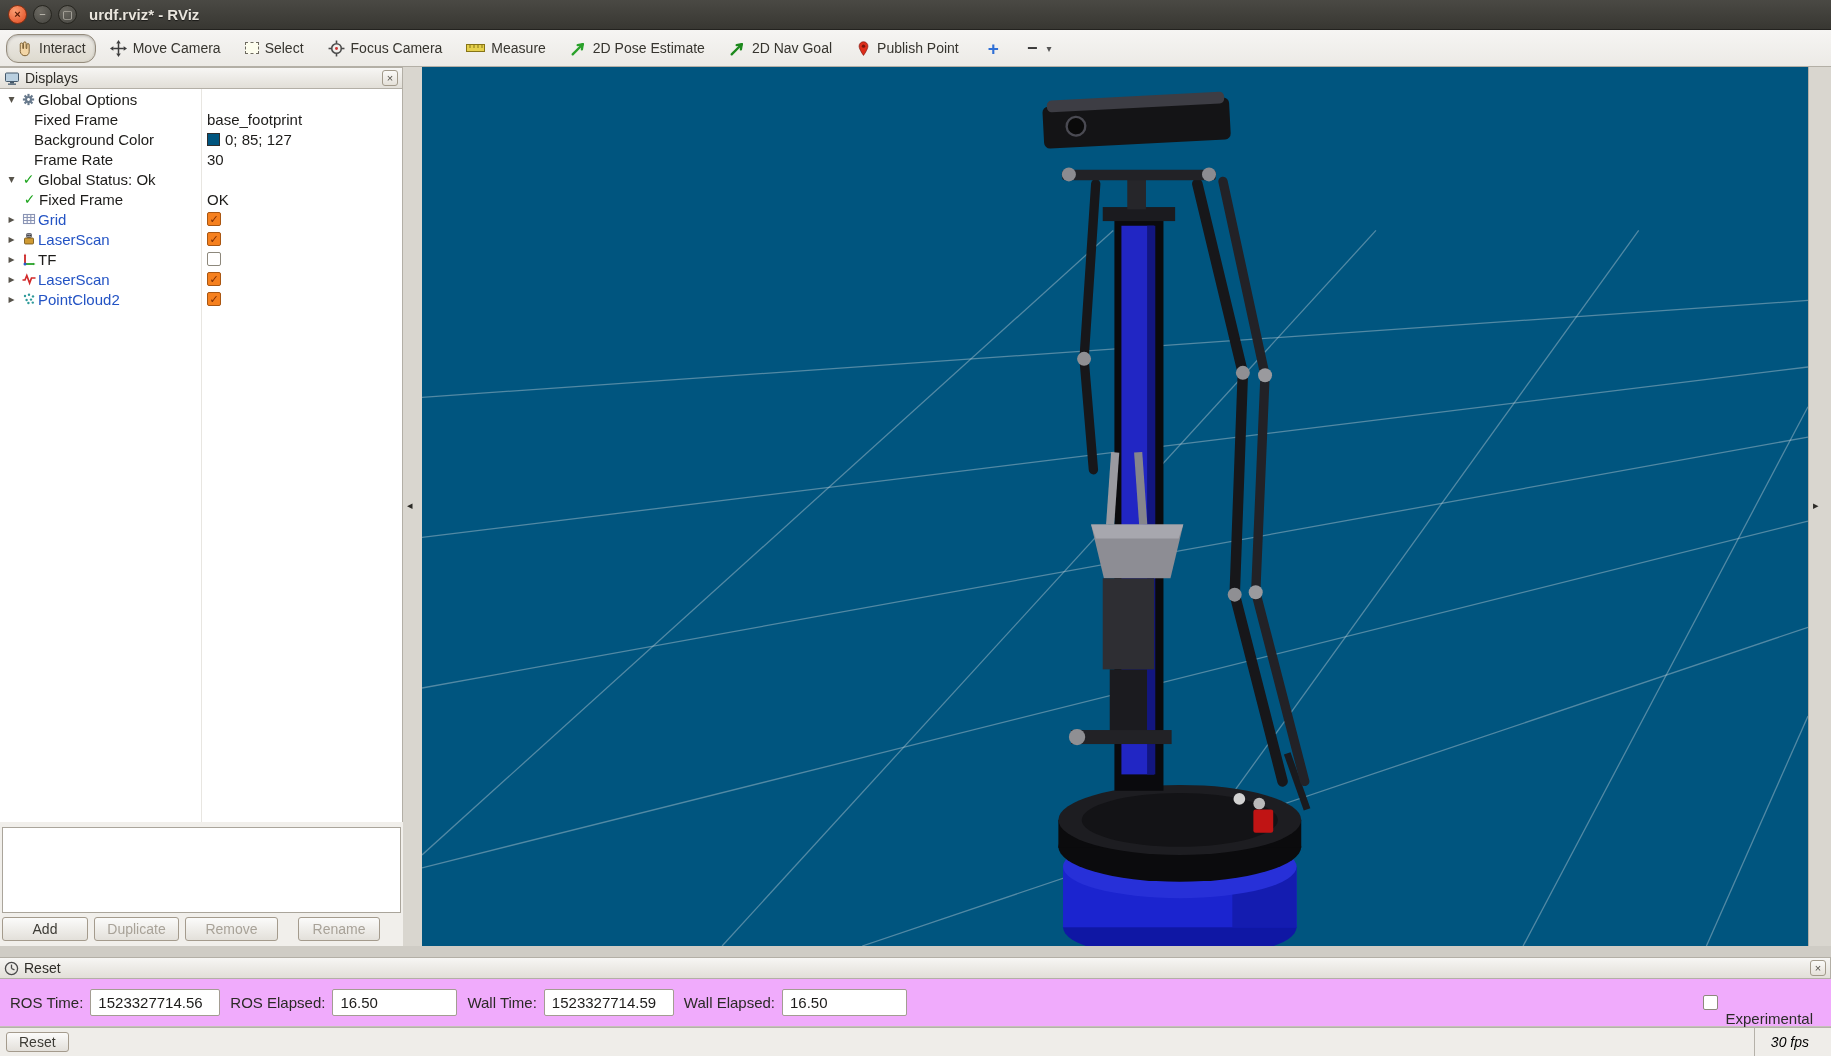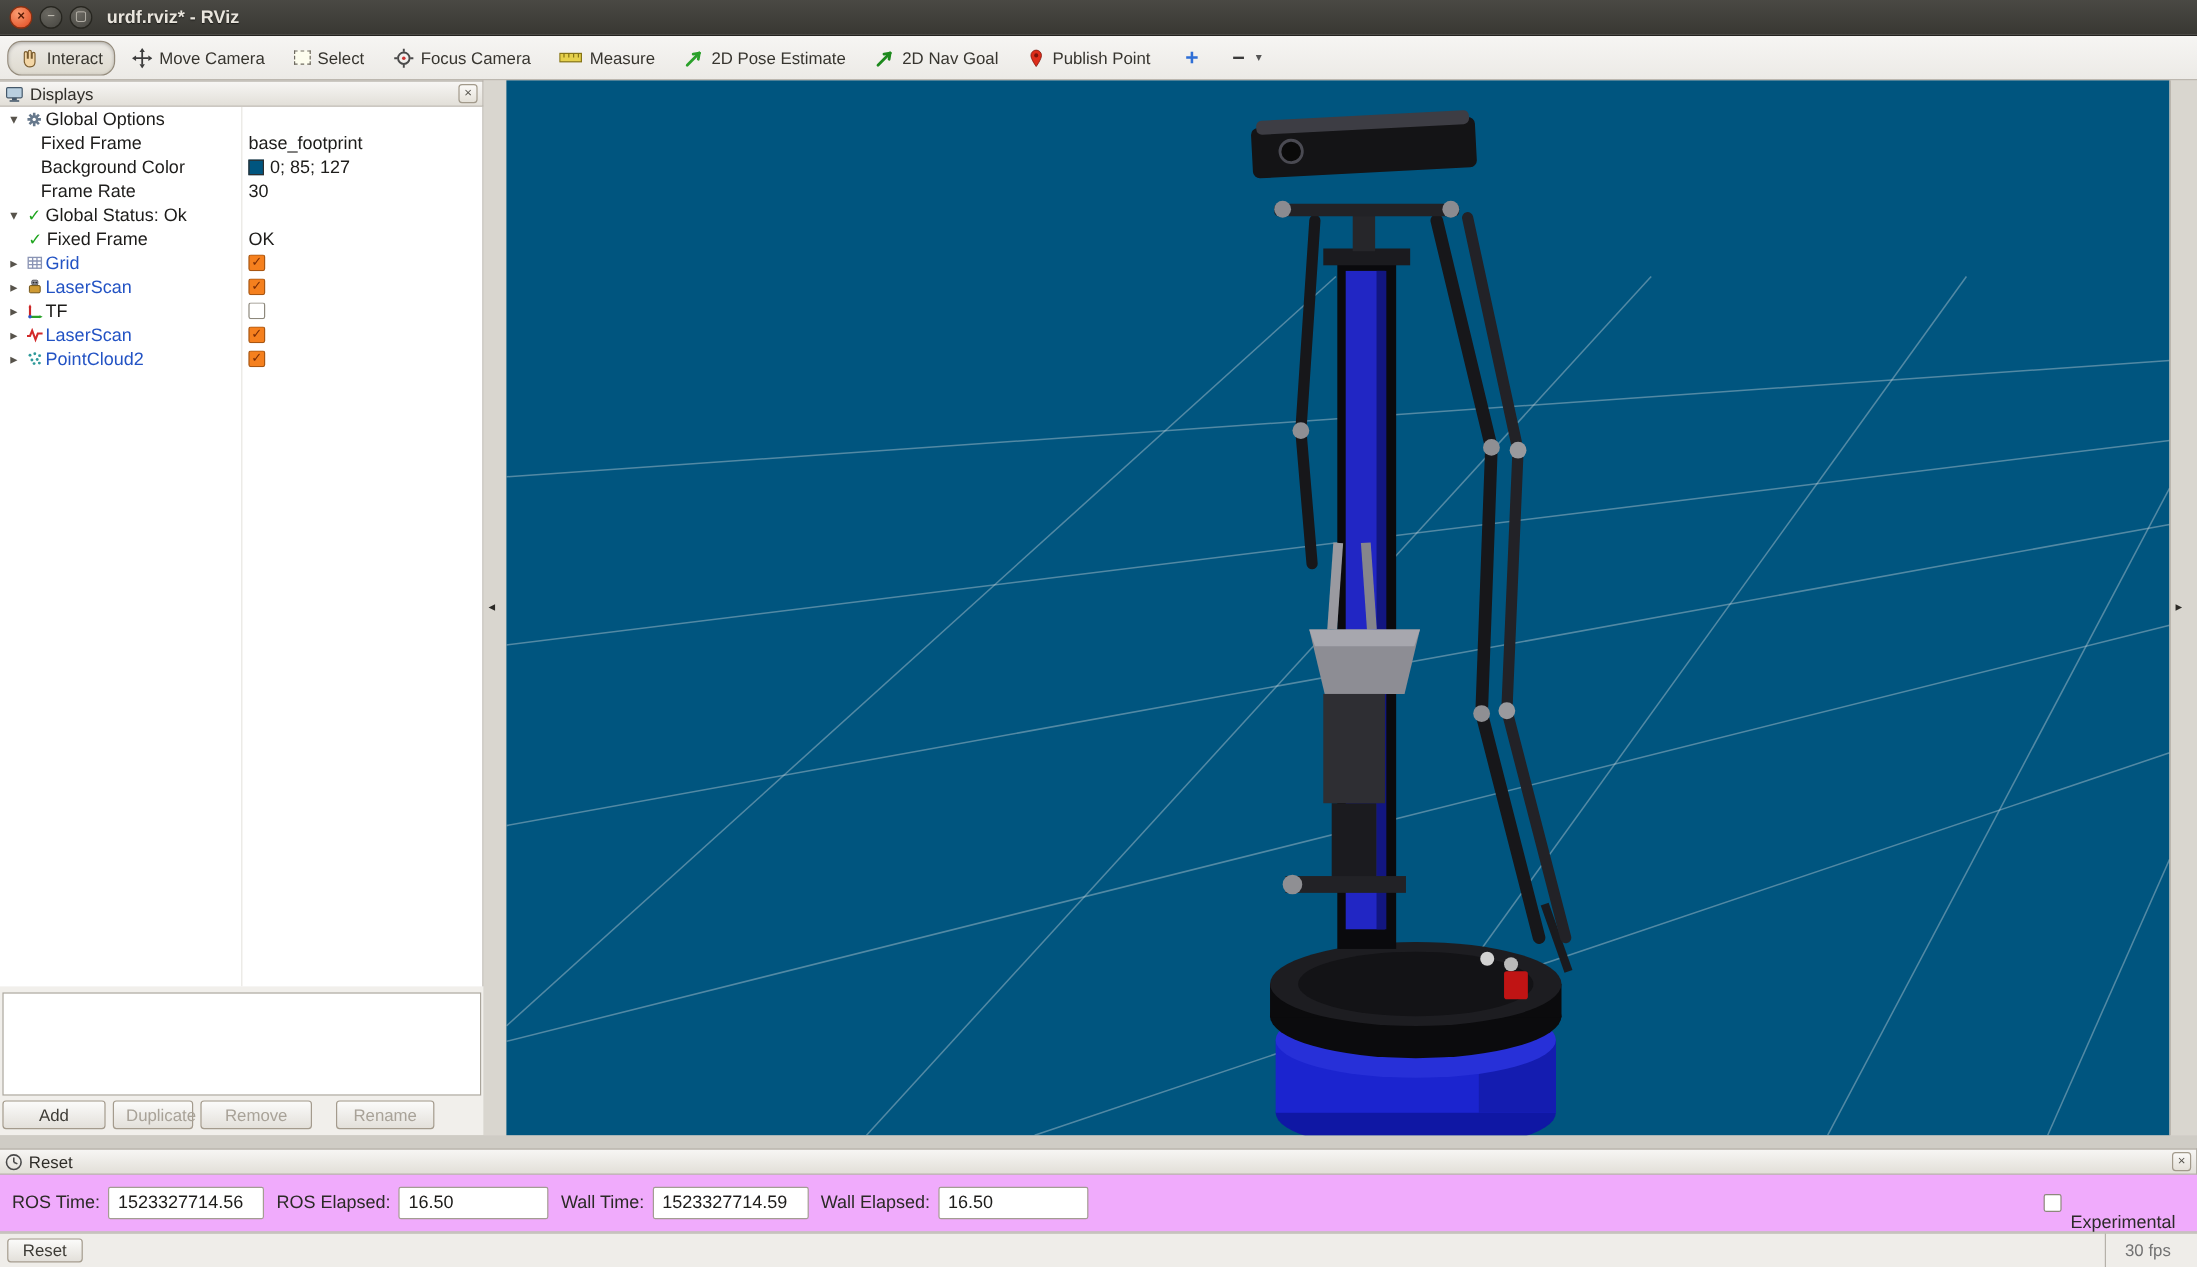--- a/index.html
+++ b/index.html
@@ -56,21 +56,21 @@
   .cb { width:14px; height:14px; border:1px solid #8d887c; background:#fff; border-radius:2px;
         display:flex; align-items:center; justify-content:center; }
   .cb .chk { display:none; color:#7c2d05; font-size:11px; font-weight:bold; line-height:1; }
   .cb.checked { background:#f5801e; border-color:#a85612; }
   .cb.checked .chk { display:block; }
 
   .descbox { height:86px; margin:5px 2px 3px 2px; background:#ffffff; border:1px solid #aaa59b; flex:0 0 auto; }
   .btnrow { height:30px; display:flex; align-items:center; gap:6px; padding:0 2px 4px 2px; flex:0 0 auto; }
   .pbtn { height:24px; background:linear-gradient(#fbfbfa,#e3e0da); border:1px solid #a49b8d; border-radius:3px;
           font-family:inherit; font-size:14px; color:#3d3b35; padding:0 10px; cursor:default; }
-  .pbtn.w1{ width:86px; } .pbtn.w2{ width:67px; } .pbtn.w3{ width:93px; } .pbtn.w4{ width:82px; margin-left:14px; }
+  .pbtn.w1{ width:86px; } .pbtn.w2{ width:85px; } .pbtn.w3{ width:93px; } .pbtn.w4{ width:82px; margin-left:14px; }
   .pbtn.disabled { color:#a8a298; }
 
   .vsplit { width:19px; flex:0 0 auto; background:#d9d6cf; position:relative; }
   .rstrip { width:23px; flex:0 0 auto; background:#d9d6cf; position:relative; border-left:1px solid #b3afa6; }
   .splitarrow { position:absolute; top:50%; margin-top:-8px; font-size:11px; color:#2b2a26; left:4px; }
 
   .viewport { flex:1 1 auto; background:#00557f; position:relative; min-width:0; }
   .viewport svg { position:absolute; inset:0; width:100%; height:100%; }
 
   
@@ -87,21 +87,21 @@
   .expwrap { margin-left:auto; display:flex; align-items:center; gap:7px; padding-right:8px; }
   .expwrap .cb { width:15px; height:15px; }
   .expwrap span.xlbl { font-size:15px;margin-top:32px; }
 
   
   .statusbar { height:29px; background:#efede9; border-top:1px solid #b5b1a9; display:flex; align-items:center;
                padding:0 6px; flex:0 0 auto; }
   .resetbtn { height:20px; padding:0 12px; background:linear-gradient(#fbfbfa,#e3e0da); border:1px solid #a49b8d;
               border-radius:3px; font-family:inherit; font-size:14px; color:#3d3b35; cursor:default; }
   .fps { margin-left:auto; border-left:1px solid #b5b1a9; align-self:stretch; display:flex; align-items:center;
-         padding:0 16px; font-size:14px; color:#737373; }
+         padding:0 16px; font-size:14px; color:#000000;font-style:italic; }
 </style>
 </head>
 <body>
 
 <div class="window">
 
   <div class="titlebar">
     <div class="winbtns">
       <span class="wb close">×</span>
       <span class="wb">−</span>

